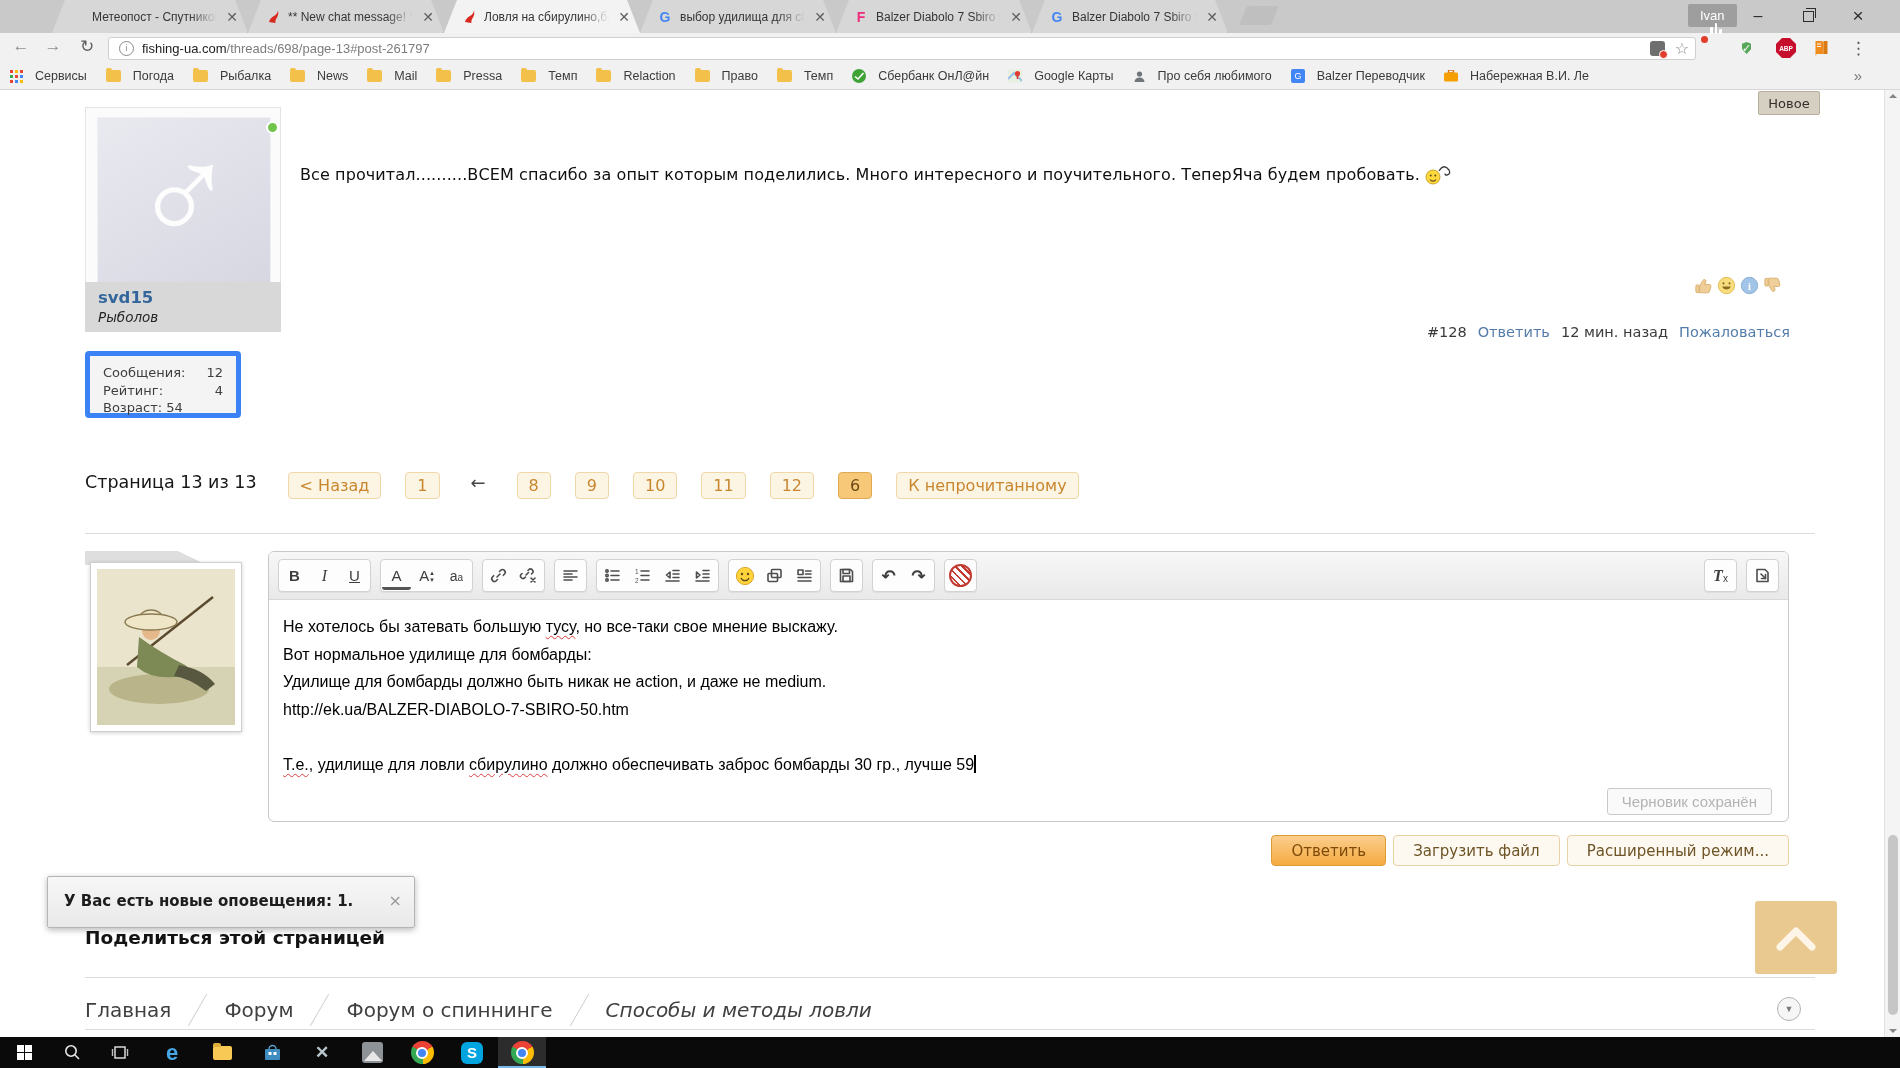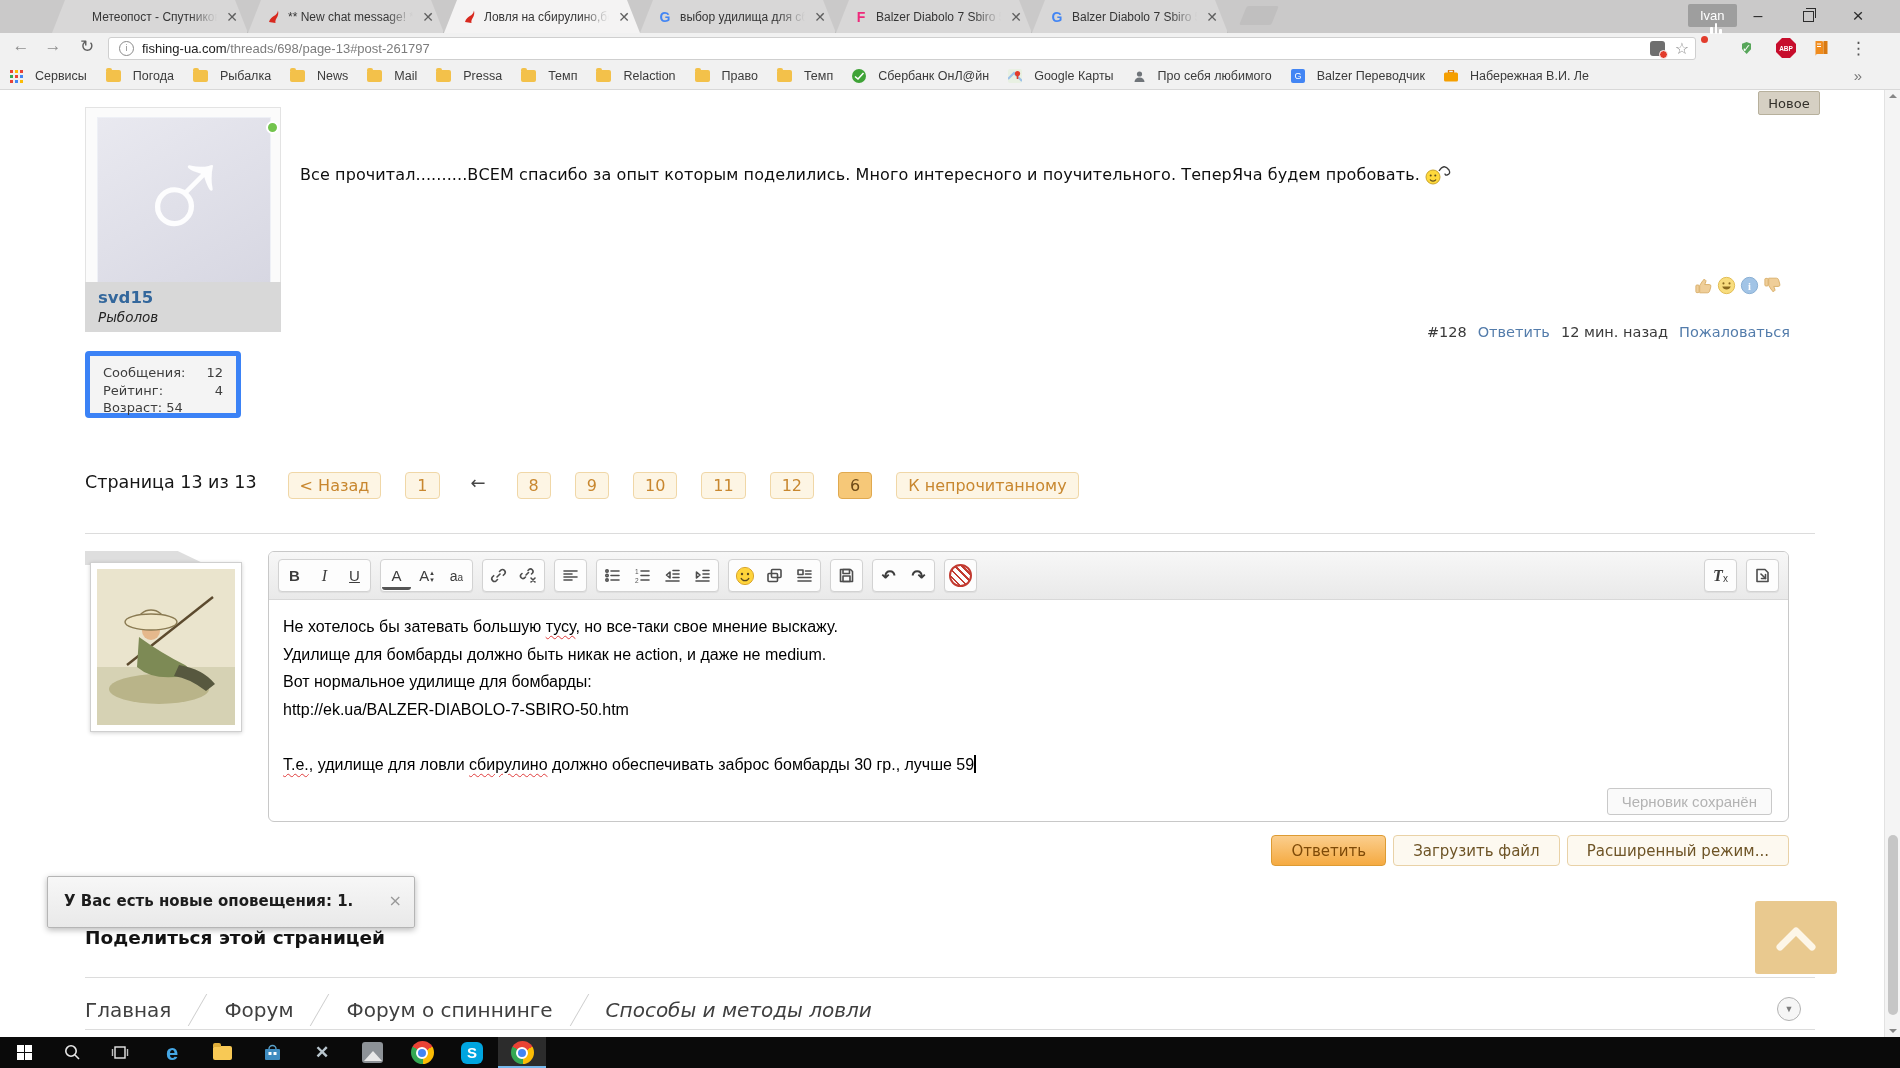--- a/index.html
+++ b/index.html
@@ -544,22 +544,22 @@
               <path d="M4 3.5 h8 l3 3 v9 h-11 z"></path>
               <path d="M8.5 12.5 h4 v-4"></path>
               <path d="M12.5 12.5 l-4.5-4.5"></path>
             </svg>
           </span>
       </div>
     </div>
 
     <div class="edtext">
       <div><span>Не хотелось бы затевать большую </span><span class="sp">тусу</span><span>, но все-таки свое мнение выскажу.</span></div>
+      <div>Вот нормальное удилище для бомбарды:</div>
       <div>Удилище для бомбарды должно быть никак не action, и даже не medium.</div>
-      <div>Вот нормальное удилище для бомбарды:</div>
       <div>http://ek.ua/BALZER-DIABOLO-7-SBIRO-50.htm</div>
       <div>&nbsp;</div>
       <div><span class="sp">Т.е.</span><span>, удилище для ловли </span><span class="sp">сбирулино</span><span> должно обеспечивать заброс бомбарды 30 гр., лучше 59</span><span class="caret"></span></div>
     </div>
     <div class="draft">Черновик сохранён</div>
   </div>
 
   <div class="actionrow forum">
     <div class="btn btn-orange">Ответить</div>
     <div class="btn btn-cream">Загрузить файл</div>

